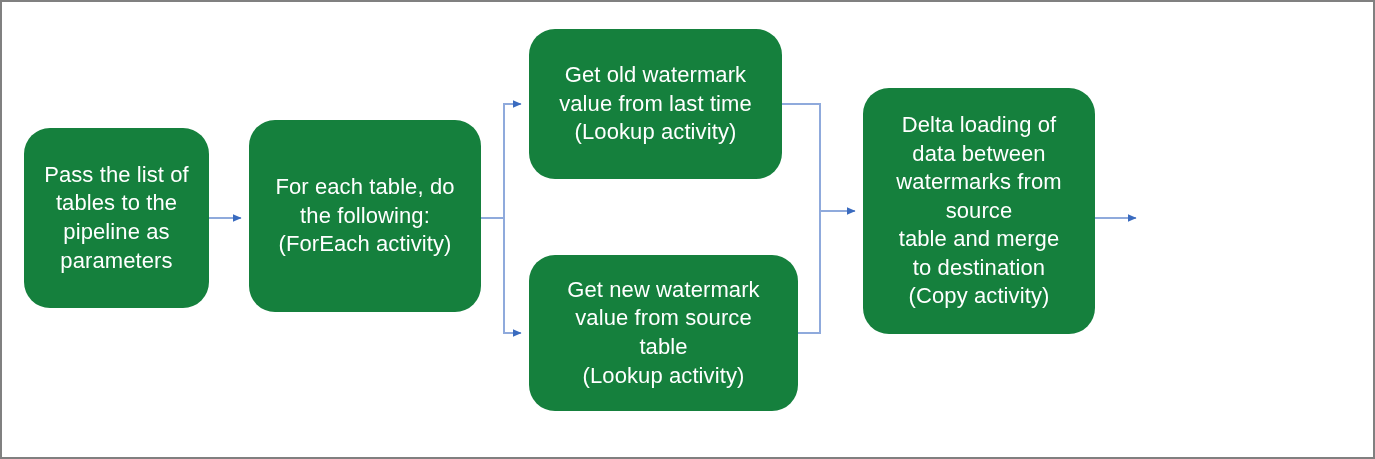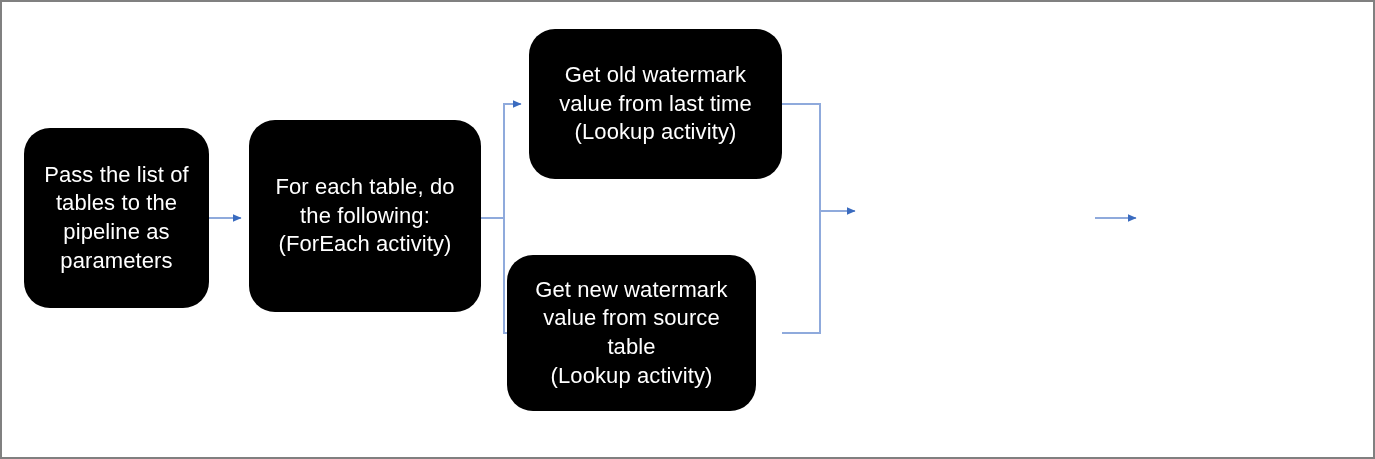--- a/index.html
+++ b/index.html
@@ -21,39 +21,39 @@
   }
   .stage {
     position: absolute;
     left: 0;
     top: 0;
     width: 1375px;
     height: 459px;
   }
   .node {
     position: absolute;
-    background: #000000;
+    background: #15803d;
     border-radius: 26px;
     color: #ffffff;
     display: flex;
     align-items: center;
     justify-content: center;
     text-align: center;
     box-sizing: border-box;
     padding: 4px 10px;
     line-height: 1.30;
     white-space: pre-line;
     font-size: 22px;
     letter-spacing: 0.1px;
   }
   
   #node-1 { left: 22px;   top: 126px; width: 185px; height: 180px; }
   #node-2 { left: 247px;  top: 118px; width: 232px; height: 192px; }
   #node-3 { left: 527px;  top: 27px;  width: 253px; height: 150px; }
-  #node-4 { left: 505px;  top: 253px; width: 249px; height: 156px; }
+  #node-4 { left: 527px;  top: 253px; width: 269px; height: 156px; }
   #node-5 { left: 861px;  top: 86px;  width: 232px; height: 246px; }
   #node-6 { left: 1142px; top: 86px;  width: 216px; height: 264px; }
 
   .edges {
     position: absolute;
     left: 0; top: 0;
     width: 1375px;
     height: 459px;
     pointer-events: none;
   }
@@ -108,16 +108,23 @@
 
     <div class="node" id="node-3">Get old watermark
 value from last time
 (Lookup activity)</div>
 
     <div class="node" id="node-4">Get new watermark
 value from source
 table
 (Lookup activity)</div>
 
+    <div class="node" id="node-5">Delta loading of
+data between
+watermarks from
+source
+table and merge
+to destination
+(Copy activity)</div>
 
 
   </div>
 </div>
 
 </body></html>

